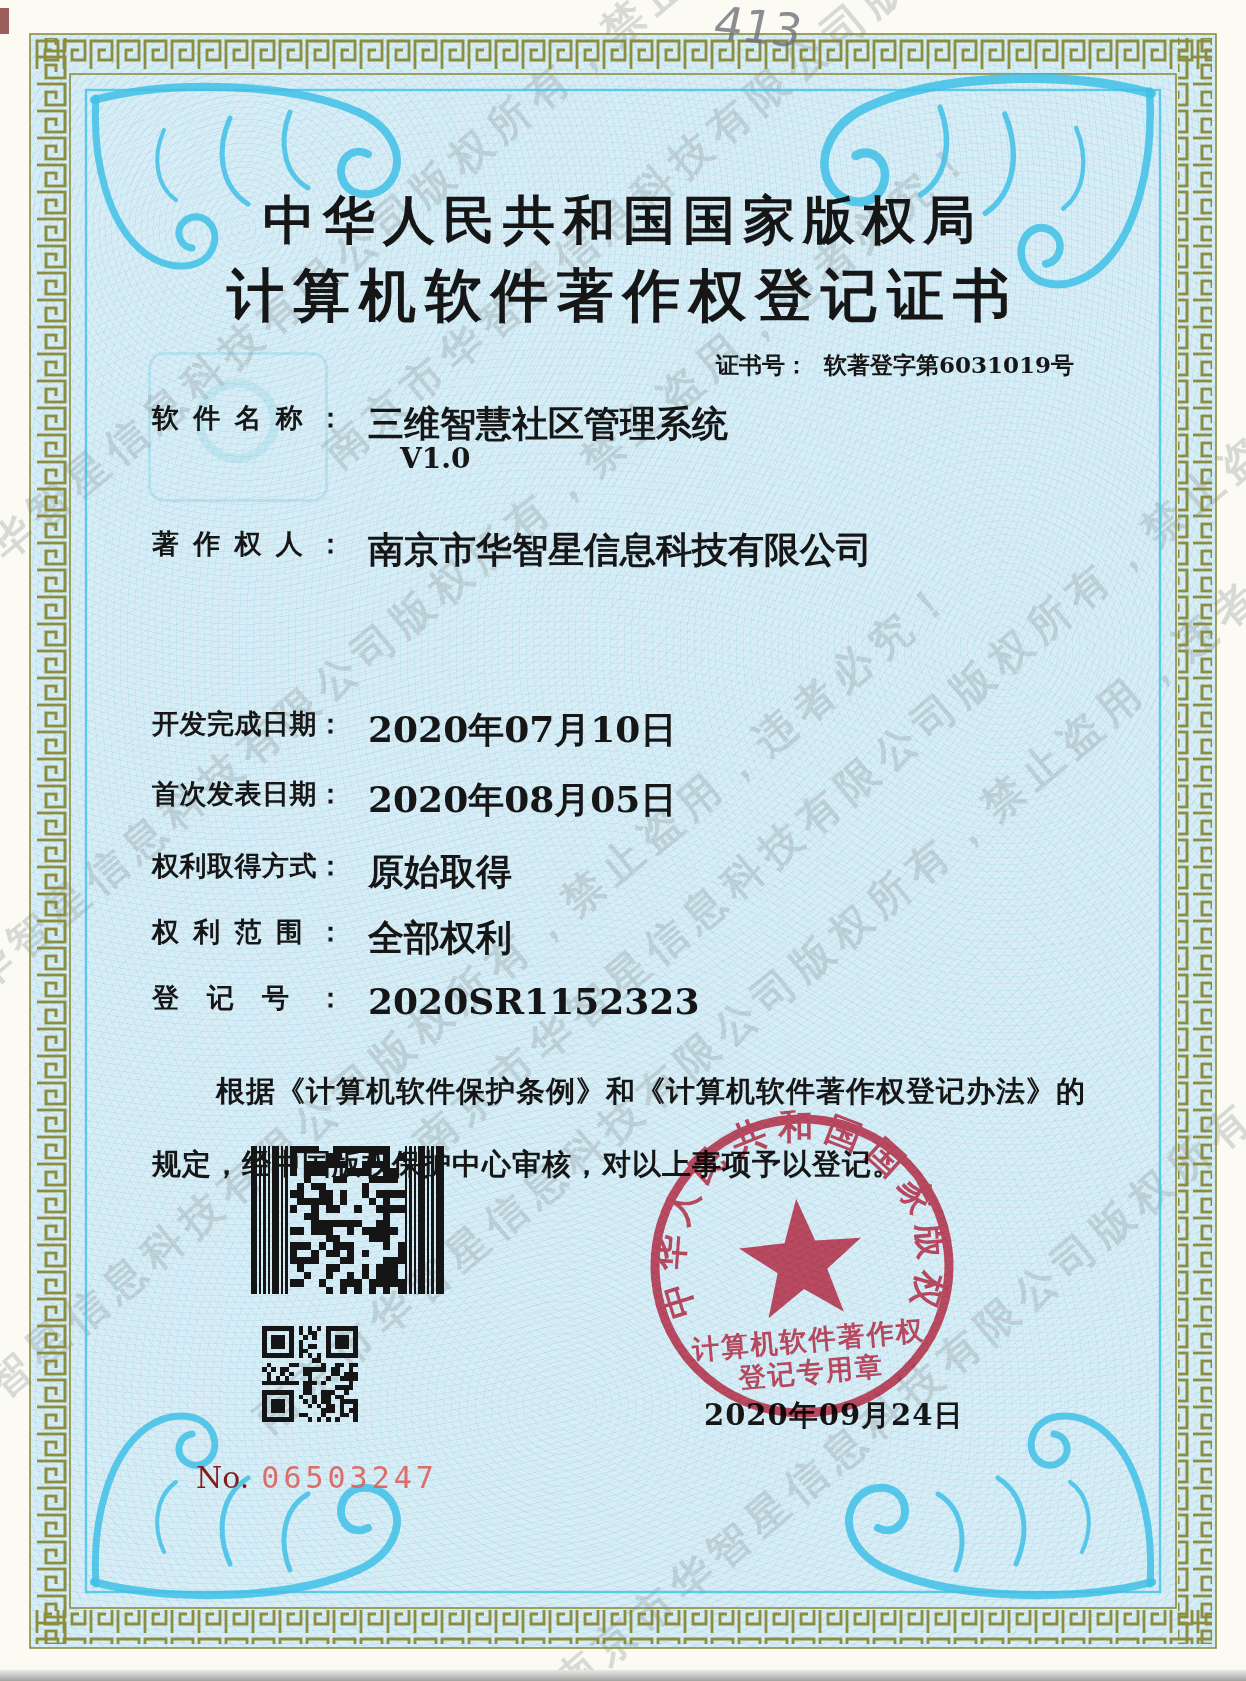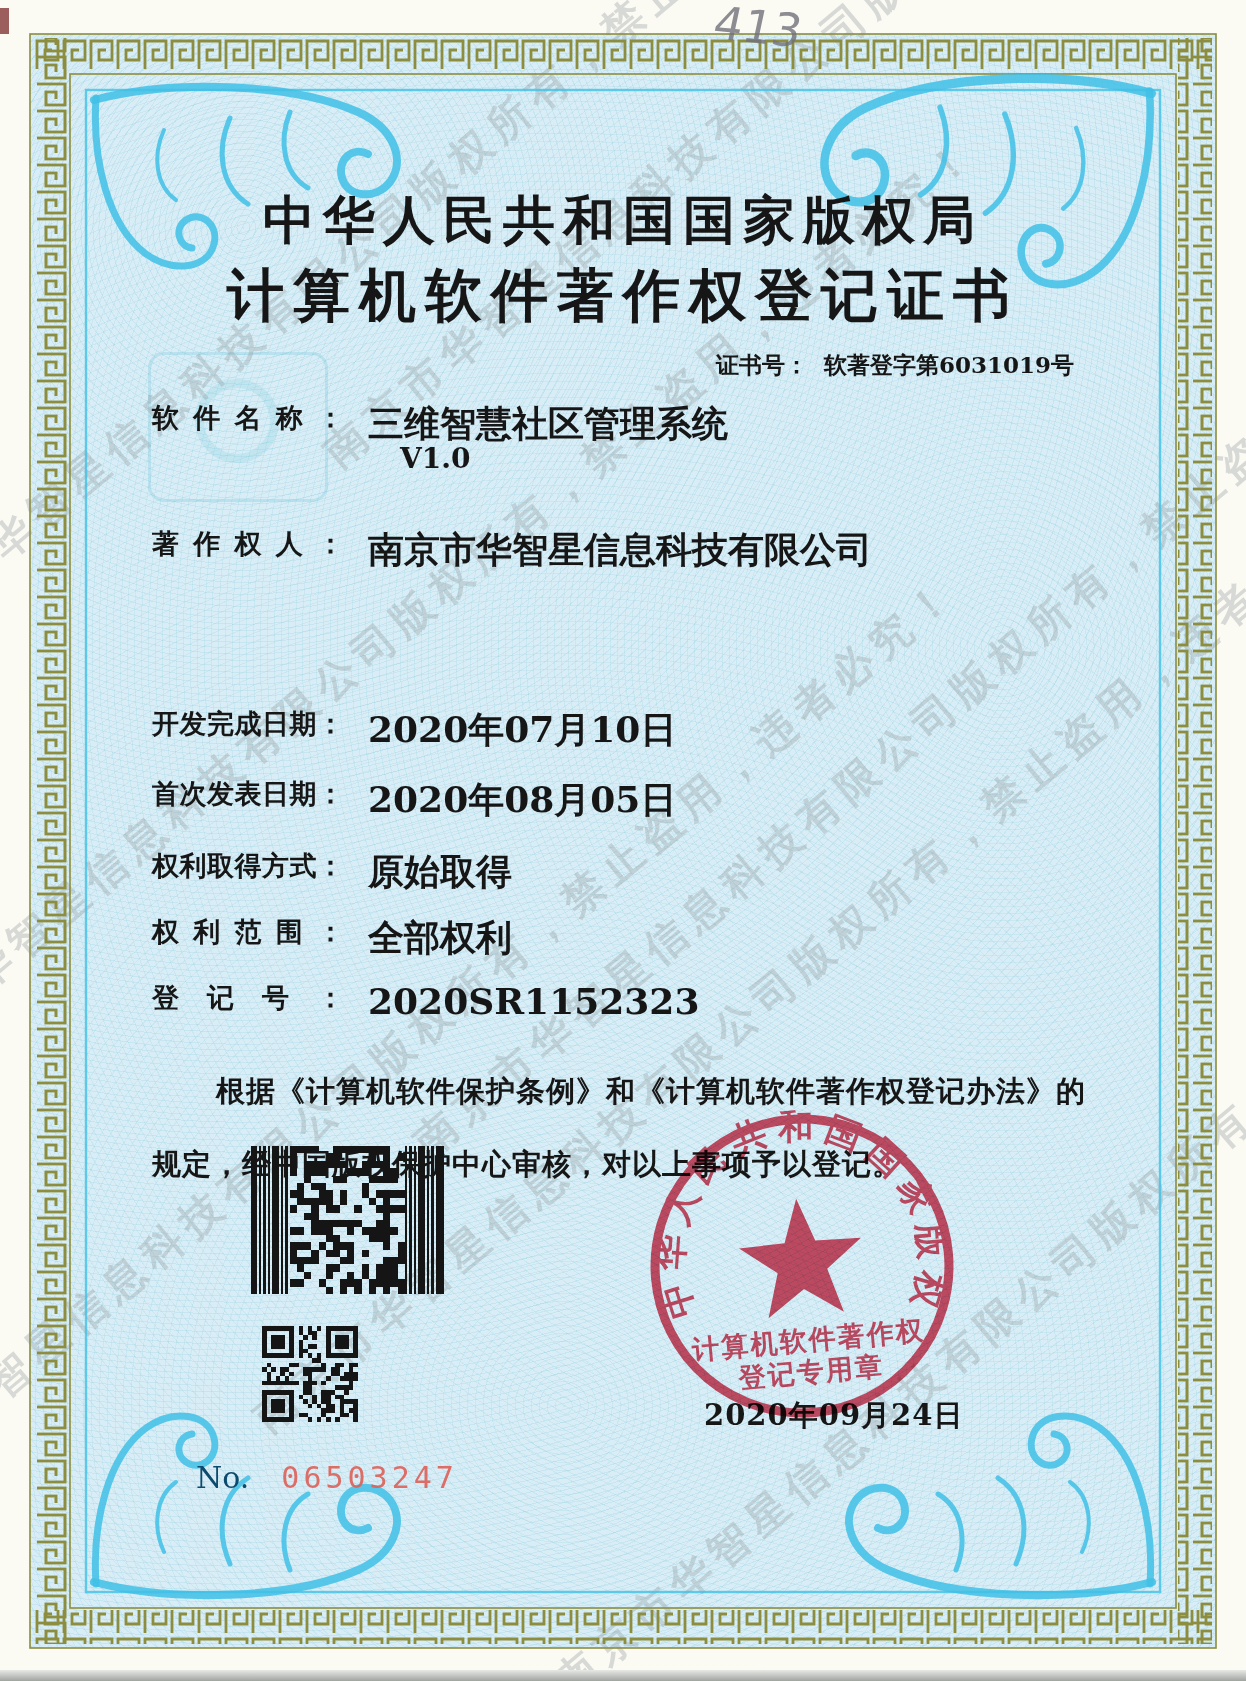--- a/index.html
+++ b/index.html
@@ -51,23 +51,23 @@
 
   .para{position:absolute;font-size:29px;font-weight:600;letter-spacing:1px;
     font-family:"DejaVu Serif",serif;white-space:nowrap;}
   .para1{left:216px;top:1072px;}
   .para2{left:152px;top:1145px;}
 
   .barcode{position:absolute;left:250px;top:1146px;width:195px;height:148px;z-index:5;}
   .qrcode{position:absolute;left:262px;top:1326px;width:96px;height:96px;z-index:5;}
 
   .serial{position:absolute;left:196px;top:1460px;font-size:30px;z-index:5;white-space:nowrap;}
-  .serial .pfx{font-family:"DejaVu Serif",serif;color:#0c4a6e;text-align:right;}
+  .serial .pfx{font-family:"DejaVu Serif",serif;color:#7f1d1d;text-align:right;}
   .serial .num{font-family:"DejaVu Sans Mono",monospace;color:var(--serial-red);
-    letter-spacing:4px;margin-left:32px;opacity:.9;}
+    letter-spacing:4px;margin-left:12px;opacity:.9;}
 
   .issue-date{position:absolute;left:704px;top:1396px;font-size:29px;font-weight:bold;
     font-family:"DejaVu Serif",serif;z-index:7;letter-spacing:1px;}
 
   .seal{position:absolute;left:646px;top:1110px;width:312px;height:312px;z-index:6;
     transform:rotate(-5deg);opacity:.9;mix-blend-mode:multiply;}
   .seal-ring{fill:none;stroke:var(--seal-red);stroke-width:9px;}
   .seal-fillshape{fill:var(--seal-red);}
   .seal-arc-text{font-family:"DejaVu Sans",sans-serif;font-size:35px;font-weight:bold;
     fill:var(--seal-red);letter-spacing:9px;}

